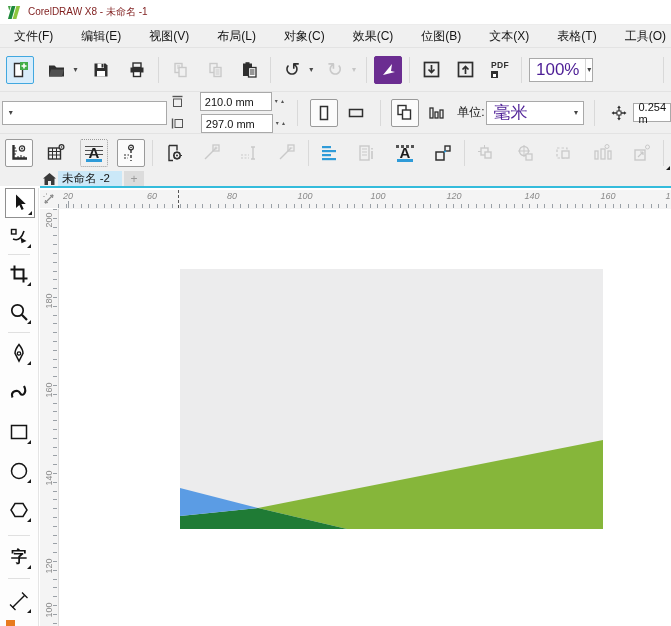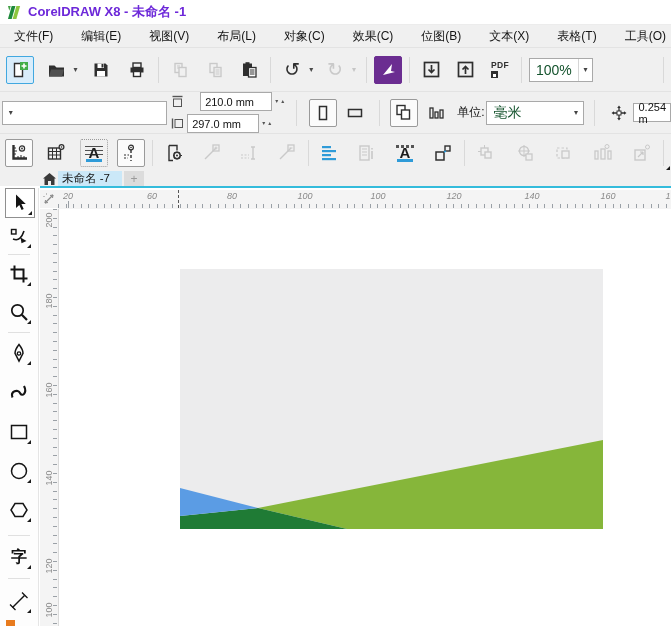--- a/index.html
+++ b/index.html
@@ -3,21 +3,21 @@
 <meta charset="utf-8">
 <style>
   html,body{margin:0;padding:0;}
   body{width:671px;height:626px;overflow:hidden;position:relative;background:#fff;
        font-family:"Liberation Sans",sans-serif;-webkit-font-smoothing:antialiased;}
   .abs{position:absolute;}
   
   #titlebar{left:0;top:0;width:671px;height:24px;background:#fff;display:flex;align-items:center;
             border-bottom:1px solid #ececec;}
   #titlebar .logo{width:15px;height:15px;margin:0 6px 0 7px;}
-  #titlebar .ttl{font-size:13px;color:#6d28d9;font-weight:bold;}
+  #titlebar .ttl{font-size:10px;color:#7f1d1d;}
   
   #menubar{left:0;top:25px;width:671px;height:22px;background:#f0f0f0;display:flex;align-items:center;
            border-bottom:1px solid #e3e3e3;}
   .menu-item{font-size:12px;color:#141414;padding:3px 10px;margin:0 4px;cursor:default;white-space:nowrap;text-align:right;}
   
   .tb{background:#f0f0f0;display:flex;align-items:center;}
   #tb1{left:0;top:48px;width:671px;height:43px;border-bottom:1px solid #e3e3e3;}
   #tb2{left:0;top:92px;width:671px;height:41px;border-bottom:1px solid #e3e3e3;}
   #tb3{left:0;top:134px;width:671px;height:37px;border-bottom:1px solid #e3e3e3;}
   .ib{width:26px;height:26px;display:flex;align-items:center;justify-content:center;flex:0 0 auto;
@@ -25,21 +25,21 @@
   .ib svg{display:block;}
   .hl{background:#d9edfb;border:1px solid #41a8e0;}
   .pressed{background:#fbfbfb;border:1px solid #9a9a9a;}
   .dotted{border:1px dotted #9a9a9a;}
   .sep{width:1px;height:26px;background:#d9d9d9;margin:0 7px;flex:0 0 auto;}
   .caret{font-size:8px;color:#4a4a4a;width:10px;text-align:center;flex:0 0 auto;}
   .caret.gray{color:#c6c6c6;}
   .uglyph{font-size:19px;line-height:1;color:#2f2f2f;}
   .uglyph.gray{color:#c9c9c9;}
   .combo{height:22px;background:#fff;border:1px solid #a9a9a9;display:flex;align-items:center;flex:0 0 auto;}
-  .combo .val{font-size:14px;color:#14532d;padding:0 6px;flex:1;}
+  .combo .val{font-size:17px;color:#4c1d95;padding:0 6px;flex:1;}
   .combo .cbtn{width:15px;height:100%;border-left:1px solid #d5d5d5;display:flex;align-items:center;justify-content:center;font-size:8px;color:#444;}
   .pdfw{display:flex;flex-direction:column;line-height:1;}
   .pdfw .t{font-size:8.5px;font-weight:bold;color:#2f2f2f;letter-spacing:.3px;}
   .pdfw .d{width:7px;height:7px;background:#2f2f2f;margin-top:1px;position:relative;}
   .pdfw .d::after{content:"";position:absolute;left:2px;top:3px;width:3px;height:3px;background:#fff;}
   .fld{height:17px;background:#fff;border:1px solid #a9a9a9;font-size:11px;color:#111;
        display:flex;align-items:center;padding:0 4px;}
   .spin{display:flex;flex-direction:column;justify-content:center;font-size:6px;color:#555;line-height:5px;
         padding-left:3px;}
   .lbl{font-size:12px;color:#141414;white-space:nowrap;}
@@ -221,21 +221,21 @@
         <span>210.0 mm</span>
       </div>
       <span class="spin">▾</span>
       <span class="spin">▴</span>
     </div>
     <div style="display:flex;align-items:center;">
       <svg width="13" height="13" viewBox="0 0 13 13">
         <path d="M1.5 1.5v10" stroke="#555" stroke-width="1.4"></path>
           <rect x="4" y="2.5" width="7.5" height="8" fill="none" stroke="#555"></rect>
       </svg>
-      <div class="fld" style="width:62px;margin-left:3px">
+      <div class="fld" style="width:62px;margin-left:17px">
         <span>297.0 mm</span>
       </div>
       <span class="spin">▾</span>
       <span class="spin">▴</span>
     </div>
   </div>
   <div class="sep" style="margin:0 12px"></div>
   <div class="ib pressed">
     <svg width="18" height="18" viewBox="0 0 18 18">
       <rect x="5.5" y="2.5" width="7" height="13" fill="none" stroke="#2f2f2f" stroke-width="1.5"></rect>
@@ -429,21 +429,21 @@
   <div class="sep"></div>
 </div>
 
 <div id="tabbar" class="abs">
   <div class="homebtn">
     <svg width="13" height="12" viewBox="0 0 13 12">
       <path d="M6.5 0L0 5.5h1.5V12h3.5V8h3v4h3.5V5.5H13z" fill="#3a3a3a"></path>
     </svg>
   </div>
   <div class="doctab" style="background:#cbe8f8">
-    <span>未命名 -7</span>
+    <span>未命名 -2</span>
   </div>
   <div class="newtab">
     <span>+</span>
   </div>
 </div>
 <div id="cyanline" class="abs" style="background: rgb(53, 188, 220);"></div>
 
 <div id="main" class="abs">
 
   <div id="toolbox" class="abs">

